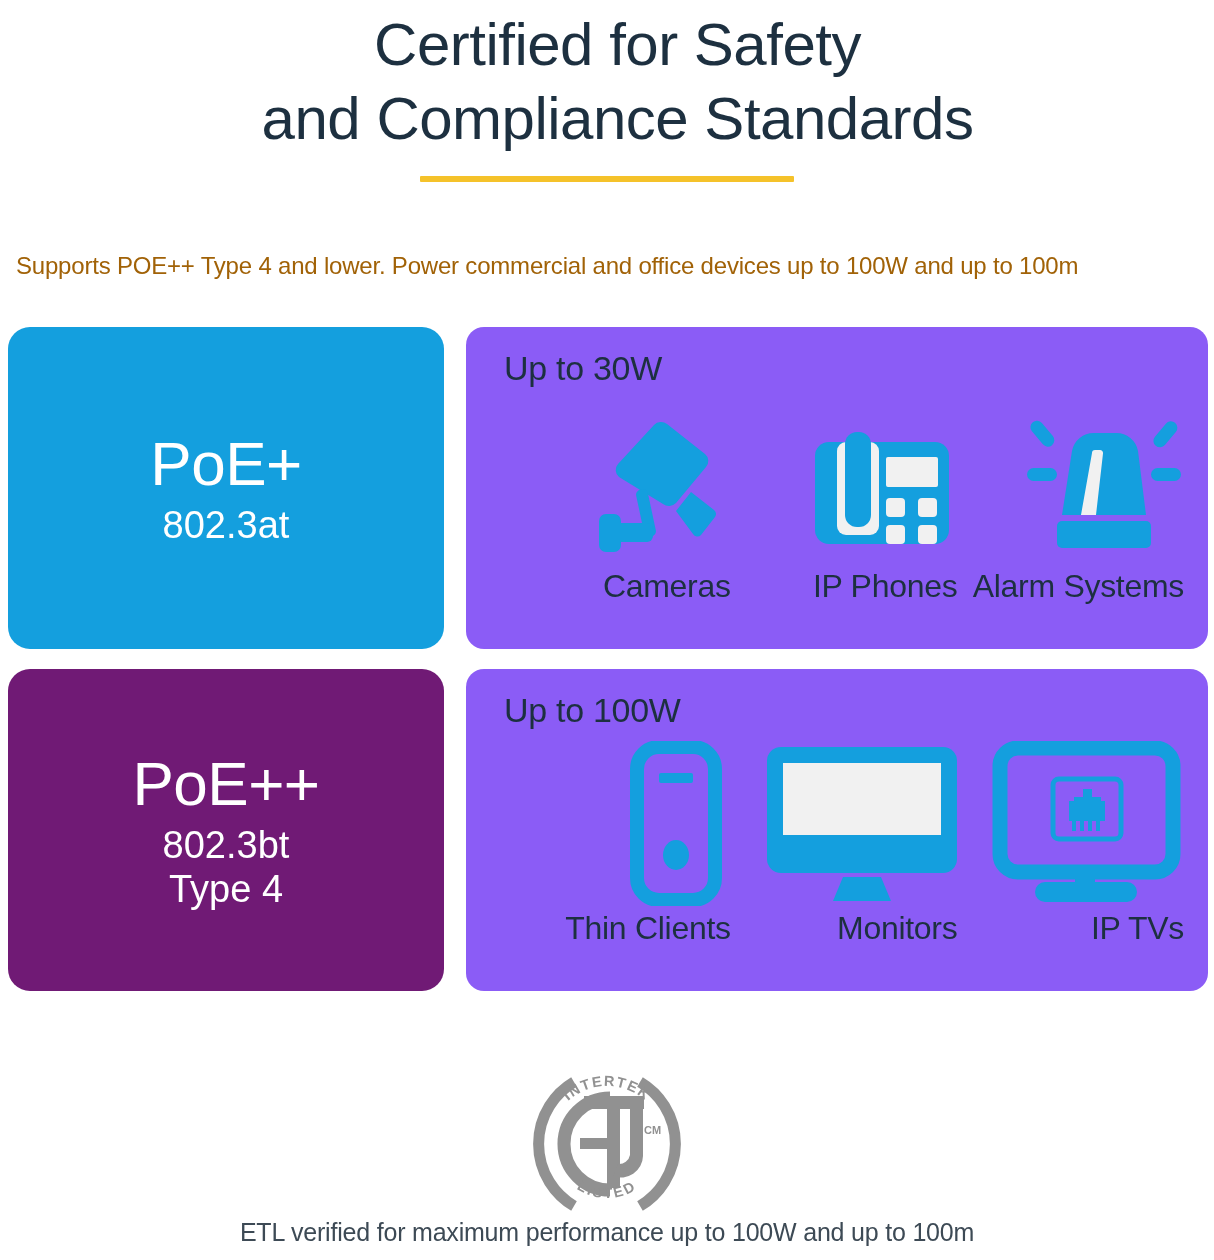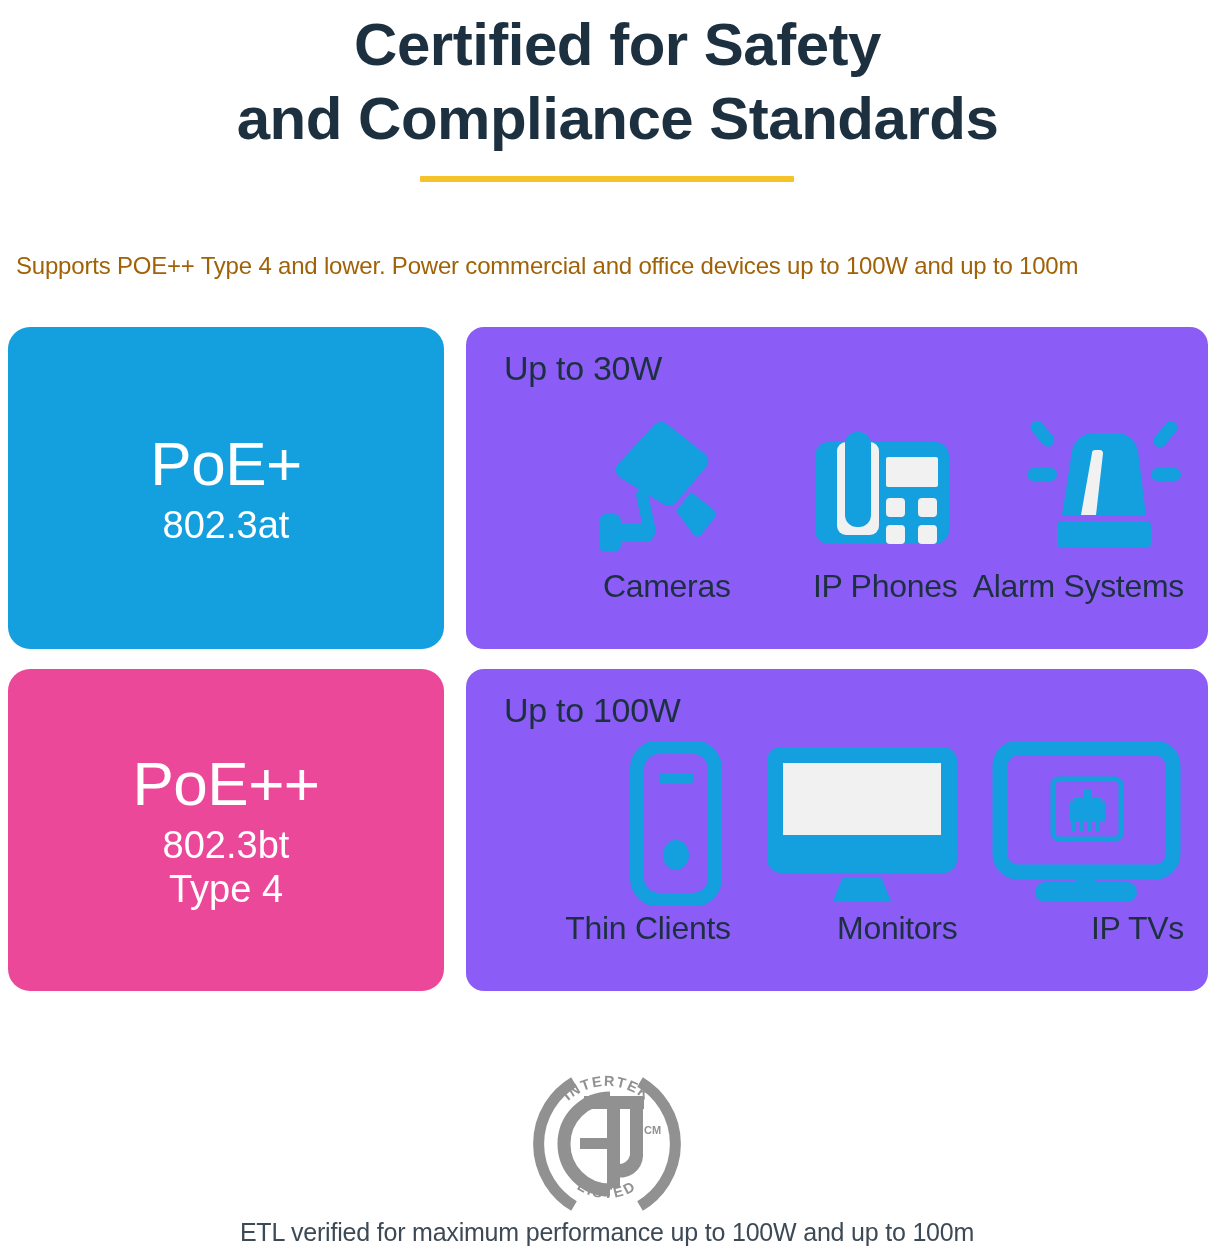--- a/index.html
+++ b/index.html
@@ -19,21 +19,21 @@
   .heading-block {
     position: absolute;
     top: 0px;
     left: 0;
     width: 1214px;
     text-align: center;
   }
   .heading-line {
     color: #1d3040;
     font-family: "Liberation Sans", sans-serif;
-    font-weight: 700;
+    font-weight: 400;
     letter-spacing: -0.5px;
     margin-left: 21px;
   }
   .heading-line-1 {
     font-size: 60px;
     line-height: 74px;
     padding-top: 8px;
   }
   .heading-line-2 {
     font-size: 60px;
@@ -75,21 +75,21 @@
     width: 436px;
     border-radius: 22px;
     color: #ffffff;
     display: flex;
     flex-direction: column;
     align-items: center;
     justify-content: center;
     box-sizing: border-box;
   }
   .badge-blue { background: #149fde; }
-  .badge-dark { background: #ec4899; }
+  .badge-dark { background: #701a75; }
 
   .badge-title {
     font-size: 62px;
     line-height: 70px;
     font-weight: 400;
     letter-spacing: -0.5px;
   }
   .badge-sub {
     font-size: 38px;
     line-height: 44px;

